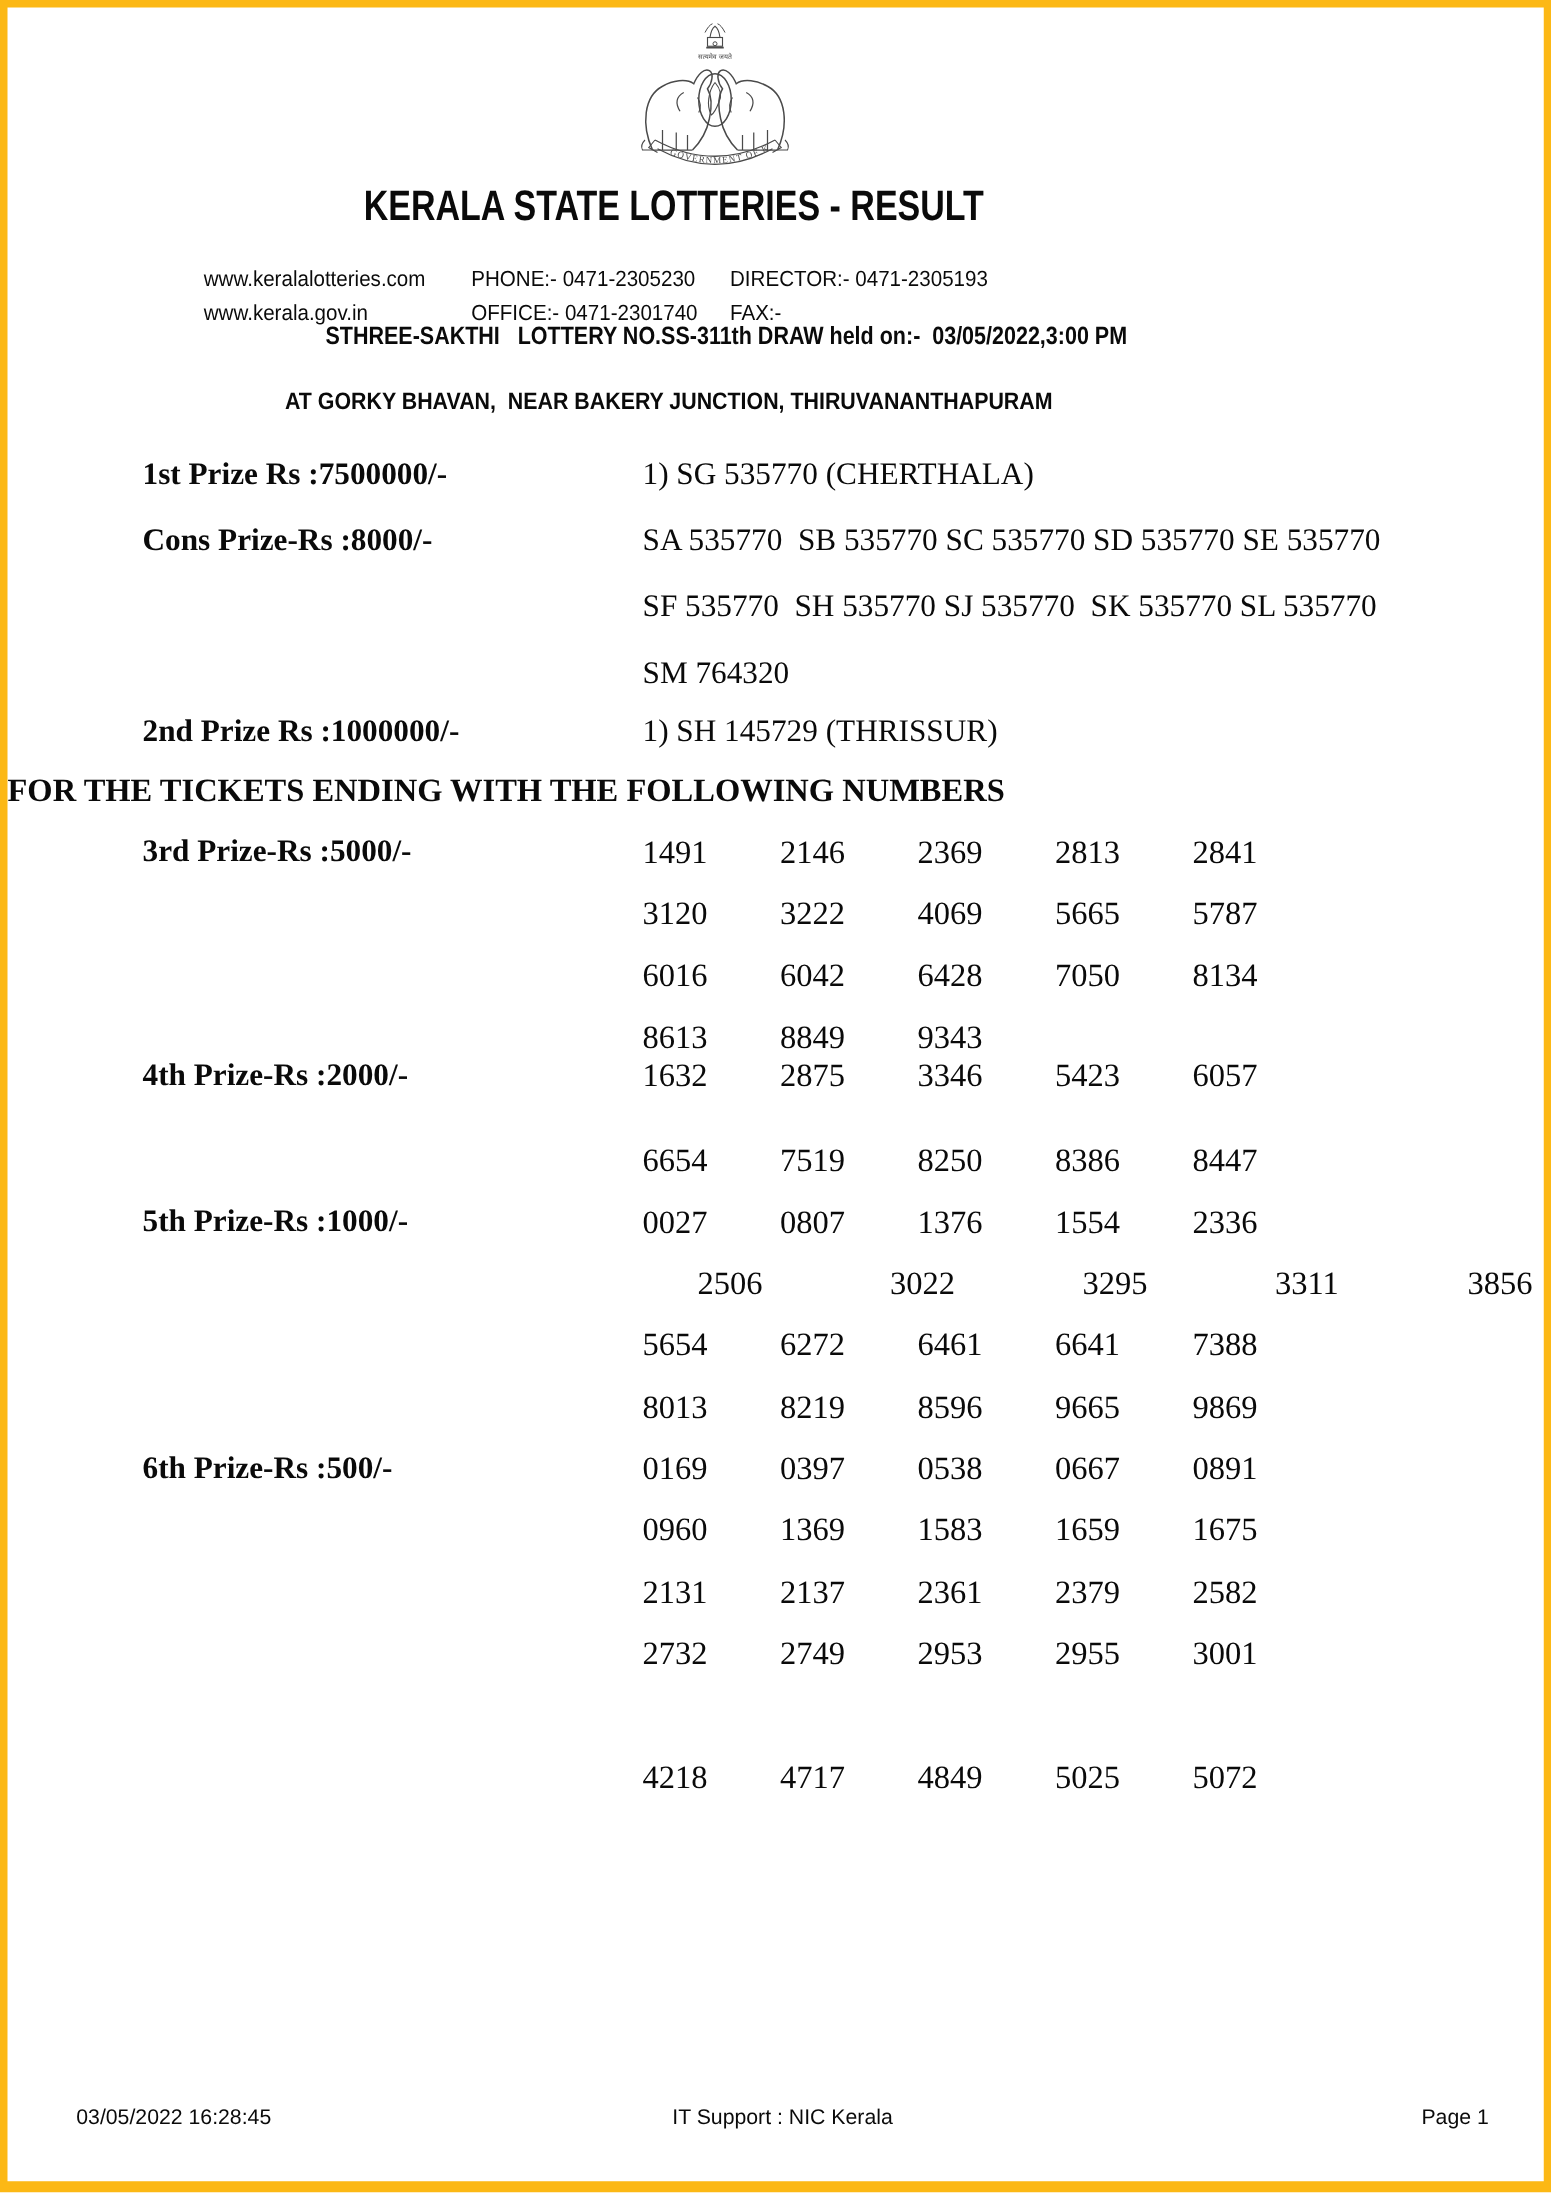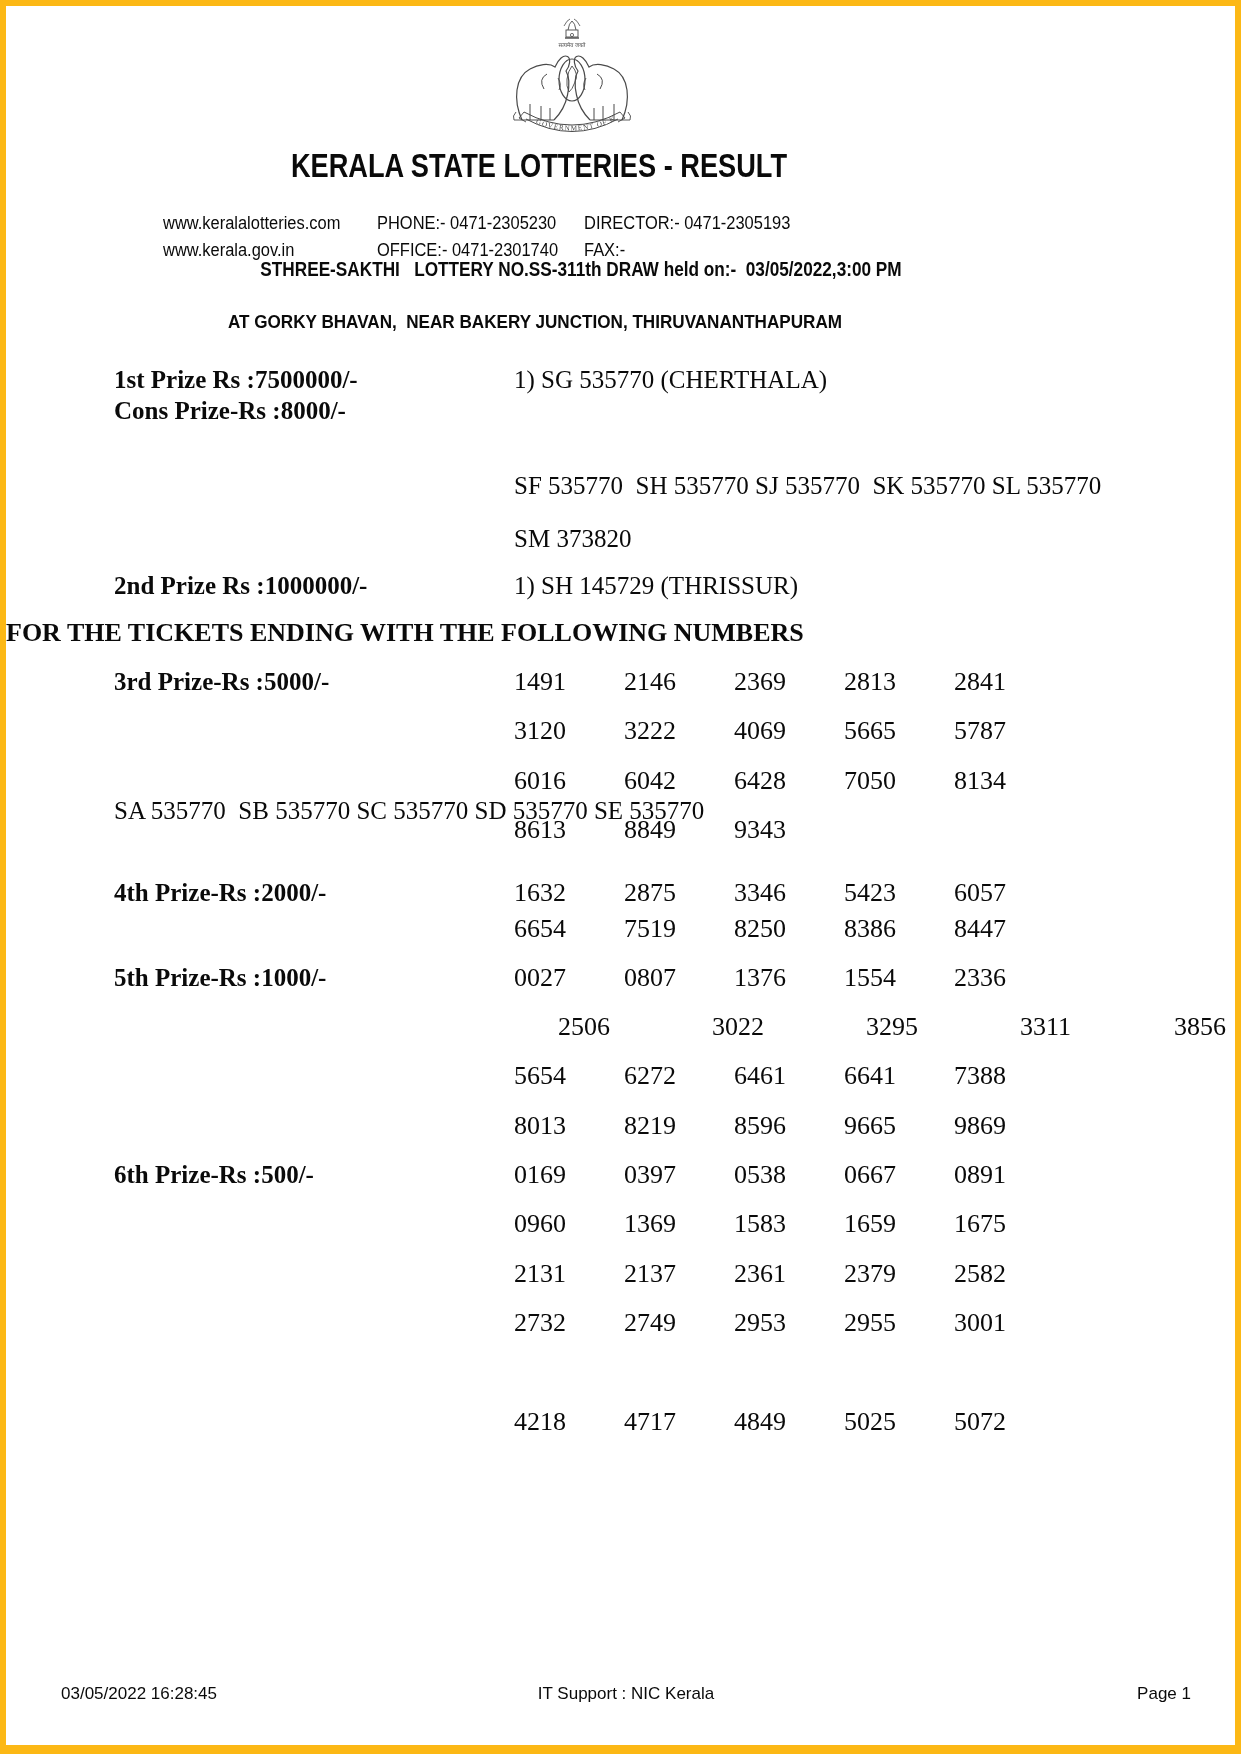--- a/index.html
+++ b/index.html
@@ -51,21 +51,21 @@
   }
 
   
   .prow { left:108px; display:flex; align-items:flex-start; white-space:pre; }
   .plabel {
     flex:0 0 400px; width:400px;
     font-weight:bold; font-size:25px; line-height:32px;
   }
   .pvalue { font-size:25px; line-height:32px; }
   .row-1st  { top:358px; }
-  .row-cons1{ top:389px;flex-direction:column; }
+  .row-cons1{ top:411px; }
   .row-cons2{ top:464px; }
   .row-cons3{ top:517px; }
   .row-2nd  { top:564px; }
 
   .section-heading {
     top:612px; left:0; width:1150px; 
     font-weight:bold; font-size:26px; white-space:nowrap;
   }
 
   
@@ -155,21 +155,21 @@
   <div class="abs prow row-cons1">
     <div class="plabel">Cons Prize-Rs :8000/-</div>
     <div class="pvalue">SA 535770  SB 535770 SC 535770 SD 535770 SE 535770</div>
   </div>
   <div class="abs prow row-cons2">
     <div class="plabel"></div>
     <div class="pvalue">SF 535770  SH 535770 SJ 535770  SK 535770 SL 535770</div>
   </div>
   <div class="abs prow row-cons3">
     <div class="plabel"></div>
-    <div class="pvalue">SM 373820</div>
+    <div class="pvalue">SM 764320</div>
   </div>
   <div class="abs prow row-2nd">
     <div class="plabel">2nd Prize Rs :1000000/-</div>
     <div class="pvalue">1) SH 145729 (THRISSUR)</div>
   </div>
 
   <div class="abs section-heading">FOR THE TICKETS ENDING WITH THE FOLLOWING NUMBERS</div>
 
   <div id="ending-prizes">
       <div class="numrow" style="top: 660px;">
@@ -195,21 +195,21 @@
         <div class="ticket">6428</div>
         <div class="ticket">7050</div>
         <div class="ticket">8134</div>
       </div>
       <div class="numrow" style="top: 807.9px;">
         <div class="plabel"></div>
         <div class="ticket">8613</div>
         <div class="ticket">8849</div>
         <div class="ticket">9343</div>
       </div>
-      <div class="numrow" style="top: 871px;">
+      <div class="numrow" style="top: 839px;">
         <div class="plabel">4th Prize-Rs :2000/-</div>
         <div class="ticket">1632</div>
         <div class="ticket">2875</div>
         <div class="ticket">3346</div>
         <div class="ticket">5423</div>
         <div class="ticket">6057</div>
       </div>
       <div class="numrow" style="top: 906.5px;">
         <div class="plabel"></div>
         <div class="ticket">6654</div>

